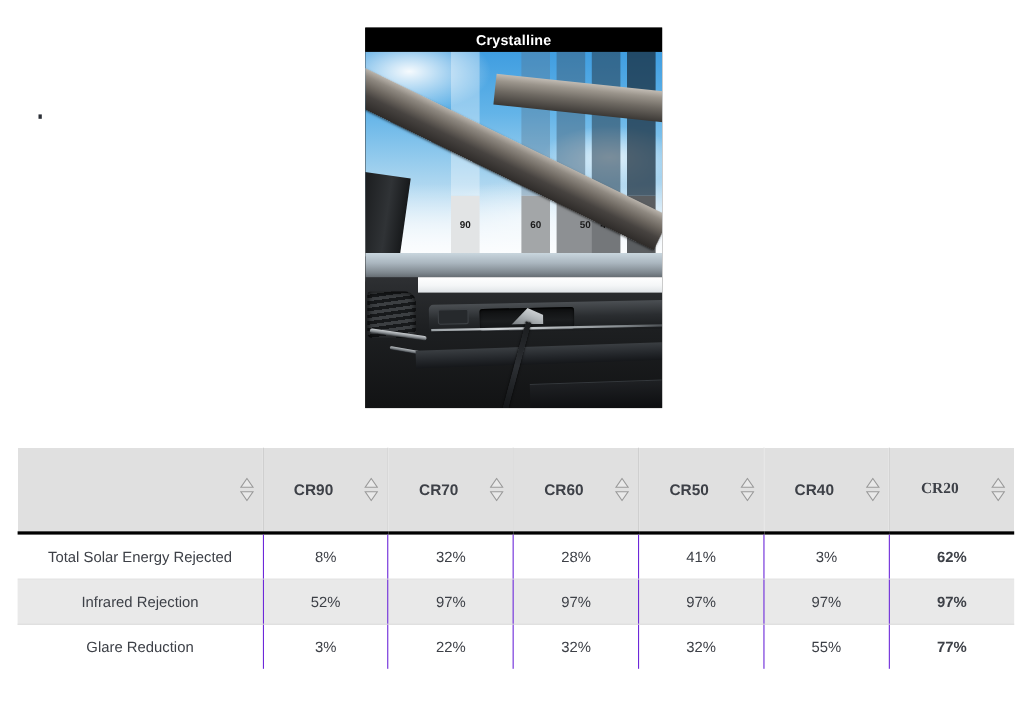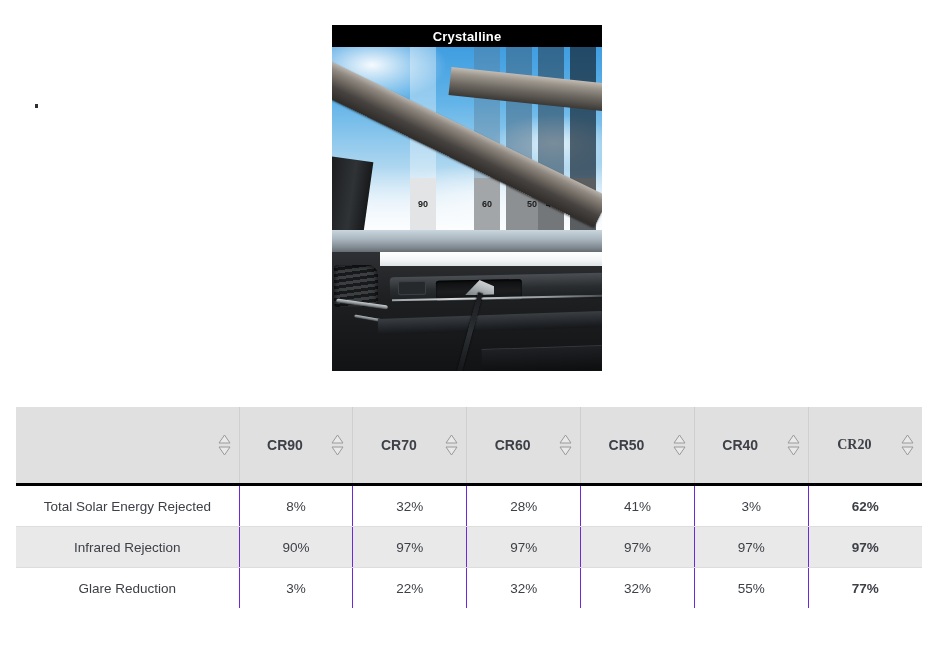--- a/index.html
+++ b/index.html
@@ -508,21 +508,21 @@
       <td class="row-label">Total Solar Energy Rejected</td>
       <td>8%</td>
       <td>32%</td>
       <td>28%</td>
       <td>41%</td>
       <td>3%</td>
       <td>62%</td>
     </tr>
     <tr>
       <td class="row-label">Infrared Rejection</td>
-      <td>90%</td>
+      <td>52%</td>
       <td>97%</td>
       <td>97%</td>
       <td>97%</td>
       <td>97%</td>
       <td>97%</td>
     </tr>
     <tr>
       <td class="row-label">Glare Reduction</td>
       <td>3%</td>
       <td>22%</td>

